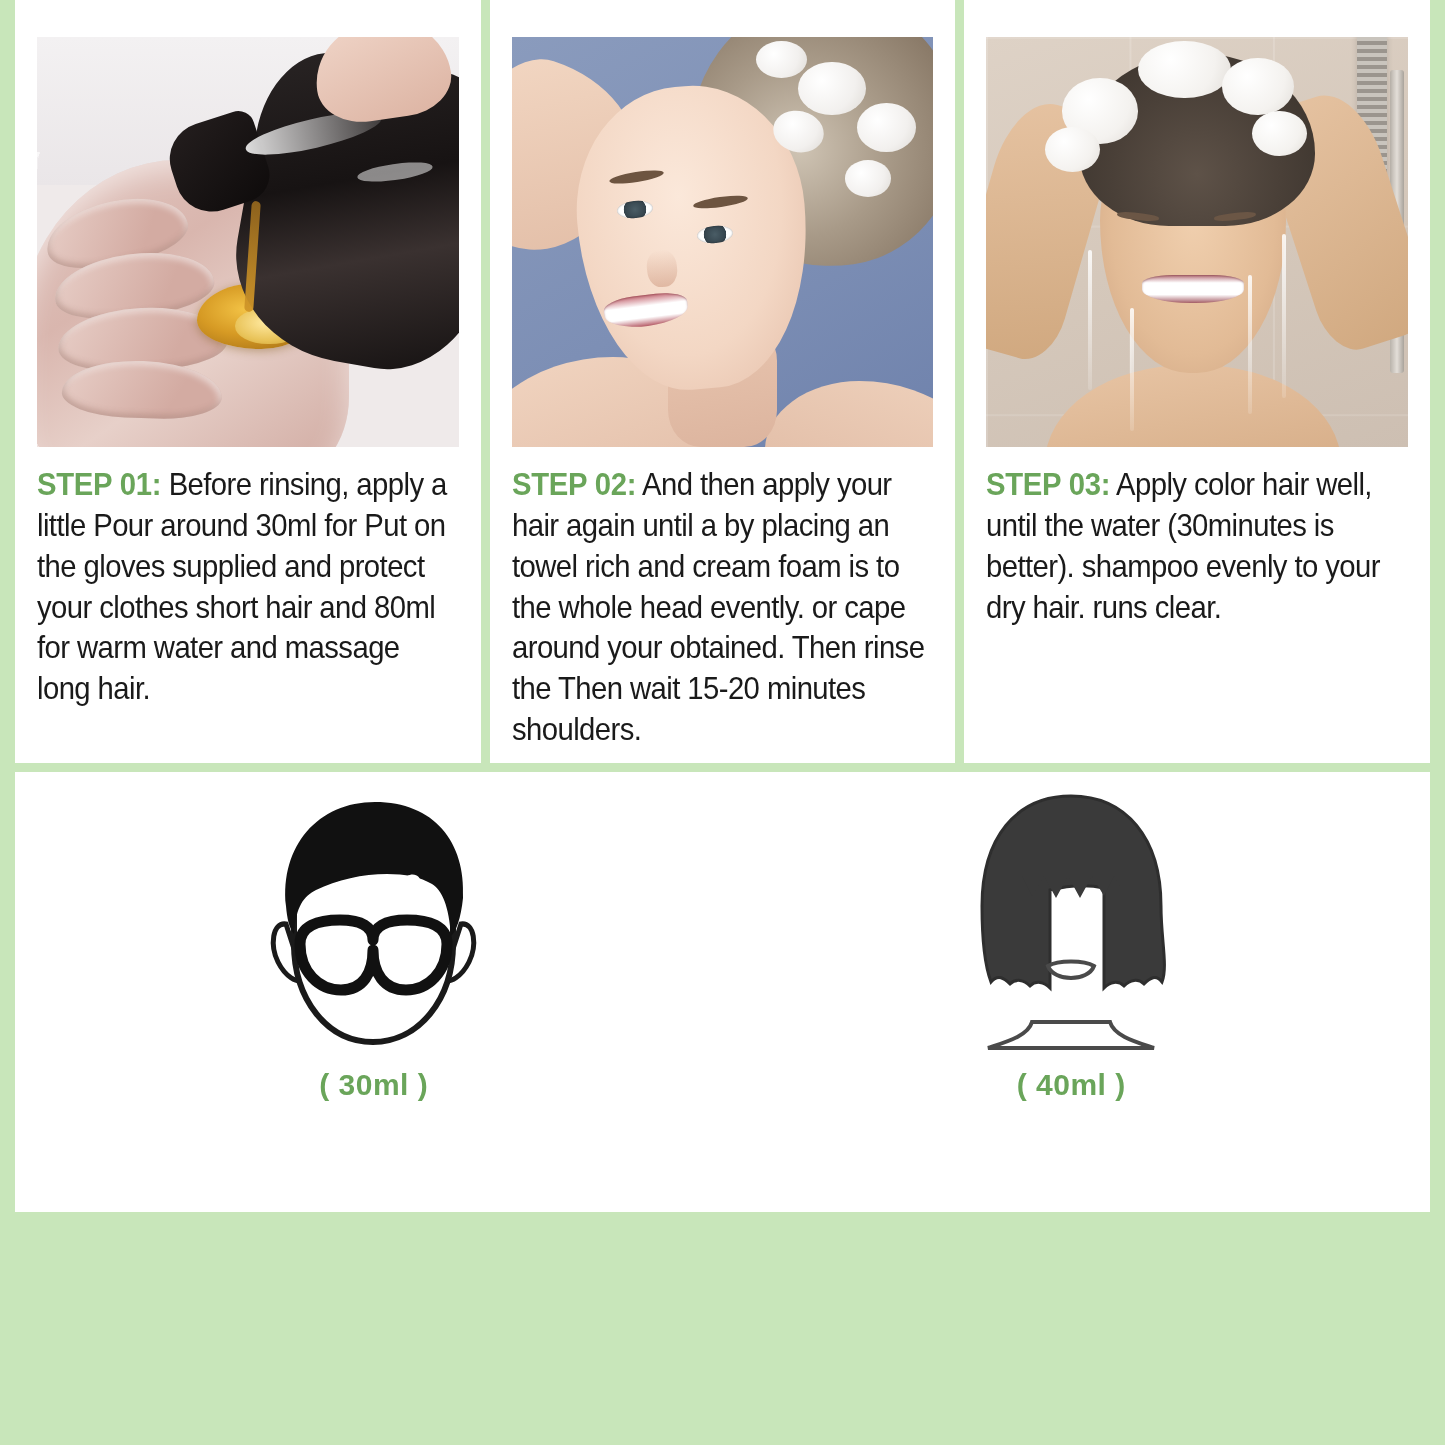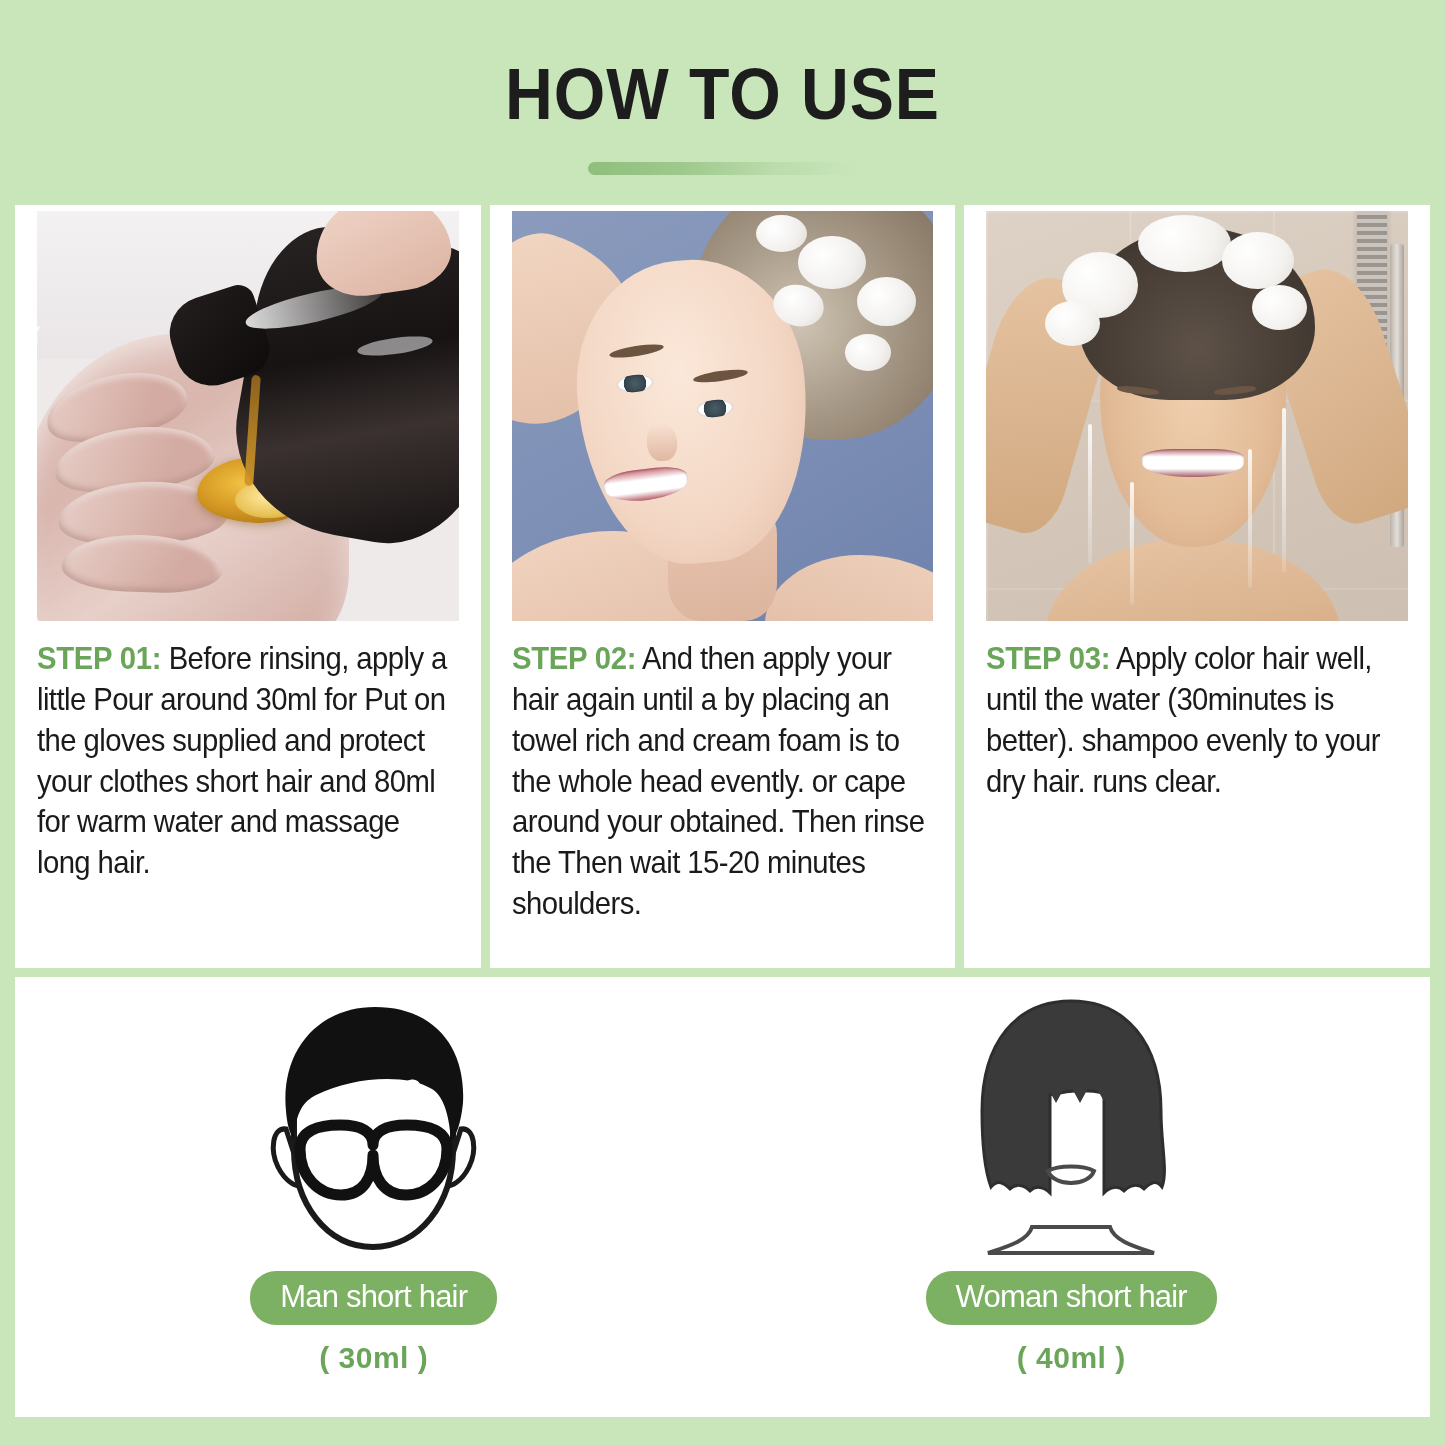--- a/index.html
+++ b/index.html
@@ -55,21 +55,21 @@
   
   .steps-row {
     display: flex;
     gap: 9px;
     height: 763px;
   }
   .step-card {
     flex: 1 1 0;
     background: #ffffff;
     box-sizing: border-box;
-    padding: 6px 22px 14px 22px;
+    padding: 37px 22px 14px 22px;
     display: flex;
     flex-direction: column;
     overflow: hidden;
   }
   .photo {
     width: 100%;
     height: 410px;
     position: relative;
     overflow: hidden;
     flex: none;
@@ -358,24 +358,20 @@
   .p3 .d3 { left: 62%; top: 58%; height: 34%; }
   .p3 .d4 { left: 70%; top: 48%; height: 40%; }
 
   svg { display: block; }
 </style>
 </head>
 <body>
 
 <div class="page">
 
-  <div class="header">
-    <div class="title">HOW TO USE</div>
-    <div class="title-underline"></div>
-  </div>
 
   <div class="steps-row">
 
     <div class="step-card">
       <div class="photo p1">
         <div class="bg-top"></div>
         <div class="glove"></div>
         <div class="finger f1"></div>
         <div class="finger f2"></div>
         <div class="finger f3"></div>
@@ -462,40 +458,38 @@
           <path d="M38 96 C38 46 70 16 117 16 C164 16 197 46 197 96 L197 150 C197 205 163 248 117 248 C71 248 38 205 38 150 Z" fill="#ffffff" stroke="#1a1a1a" stroke-width="6"></path>
 
           <path d="M30 112 C24 52 62 8 119 8 C178 8 210 48 207 104 C205 124 200 138 195 142 C193 112 186 96 176 90
                    C150 74 96 78 60 96 C48 102 40 112 38 140 C33 134 31 124 30 112 Z" fill="#111111"></path>
           <path d="M151 82 C158 78 166 82 164 90 C162 96 154 96 151 91 Z" fill="#ffffff"></path>
 
           <path d="M44 150 C44 132 62 126 84 126 C106 126 117 133 117 146 C117 133 129 126 151 126 C173 126 191 132 191 150
                    C191 178 172 196 150 196 C128 196 117 179 117 156 C117 179 107 196 85 196 C63 196 44 178 44 150 Z" fill="none" stroke="#111111" stroke-width="11" stroke-linejoin="round"></path>
         </svg>
       </div>
-      <div class="pill">Man short hair</div>
       <div class="volume">( 30ml )</div>
     </div>
 
     <div class="hair-col">
       <div class="hair-figure">
         <svg width="235" height="262" viewBox="0 0 235 262">
 
           <path d="M78 232 C74 246 52 252 34 258 L200 258 C182 252 160 246 156 232 Z" fill="#ffffff" stroke="#4a4a4a" stroke-width="4"></path>
 
           <path d="M68 92 L166 92 L166 160 C166 202 146 230 117 230 C88 230 68 202 68 160 Z" fill="#ffffff"></path>
 
           <path d="M117 6 C62 6 28 48 28 116 C28 150 31 176 37 192 C44 184 50 188 56 194 C62 188 70 190 76 196
                    C82 190 90 192 96 198 L96 100 C112 96 132 94 150 98 L150 198 C156 192 164 190 170 196
                    C176 190 184 188 190 194 C196 188 202 184 208 192 C214 176 207 150 207 116 C207 48 172 6 117 6 Z" fill="#3a3a3a" stroke="#2e2e2e" stroke-width="3"></path>
 
           <path d="M68 86 L78 106 L90 86 L102 108 L114 86 L126 108 L138 86 L150 106 L160 86 L166 96 L166 78 L68 78 Z" fill="#3a3a3a"></path>
 
           <path d="M94 176 C104 170 130 170 140 176 C134 192 100 192 94 176 Z" fill="#ffffff" stroke="#4a4a4a" stroke-width="4"></path>
         </svg>
       </div>
-      <div class="pill">Woman short hair</div>
       <div class="volume">( 40ml )</div>
     </div>
 
 
   </div>
 </div>
 
 </body></html>

